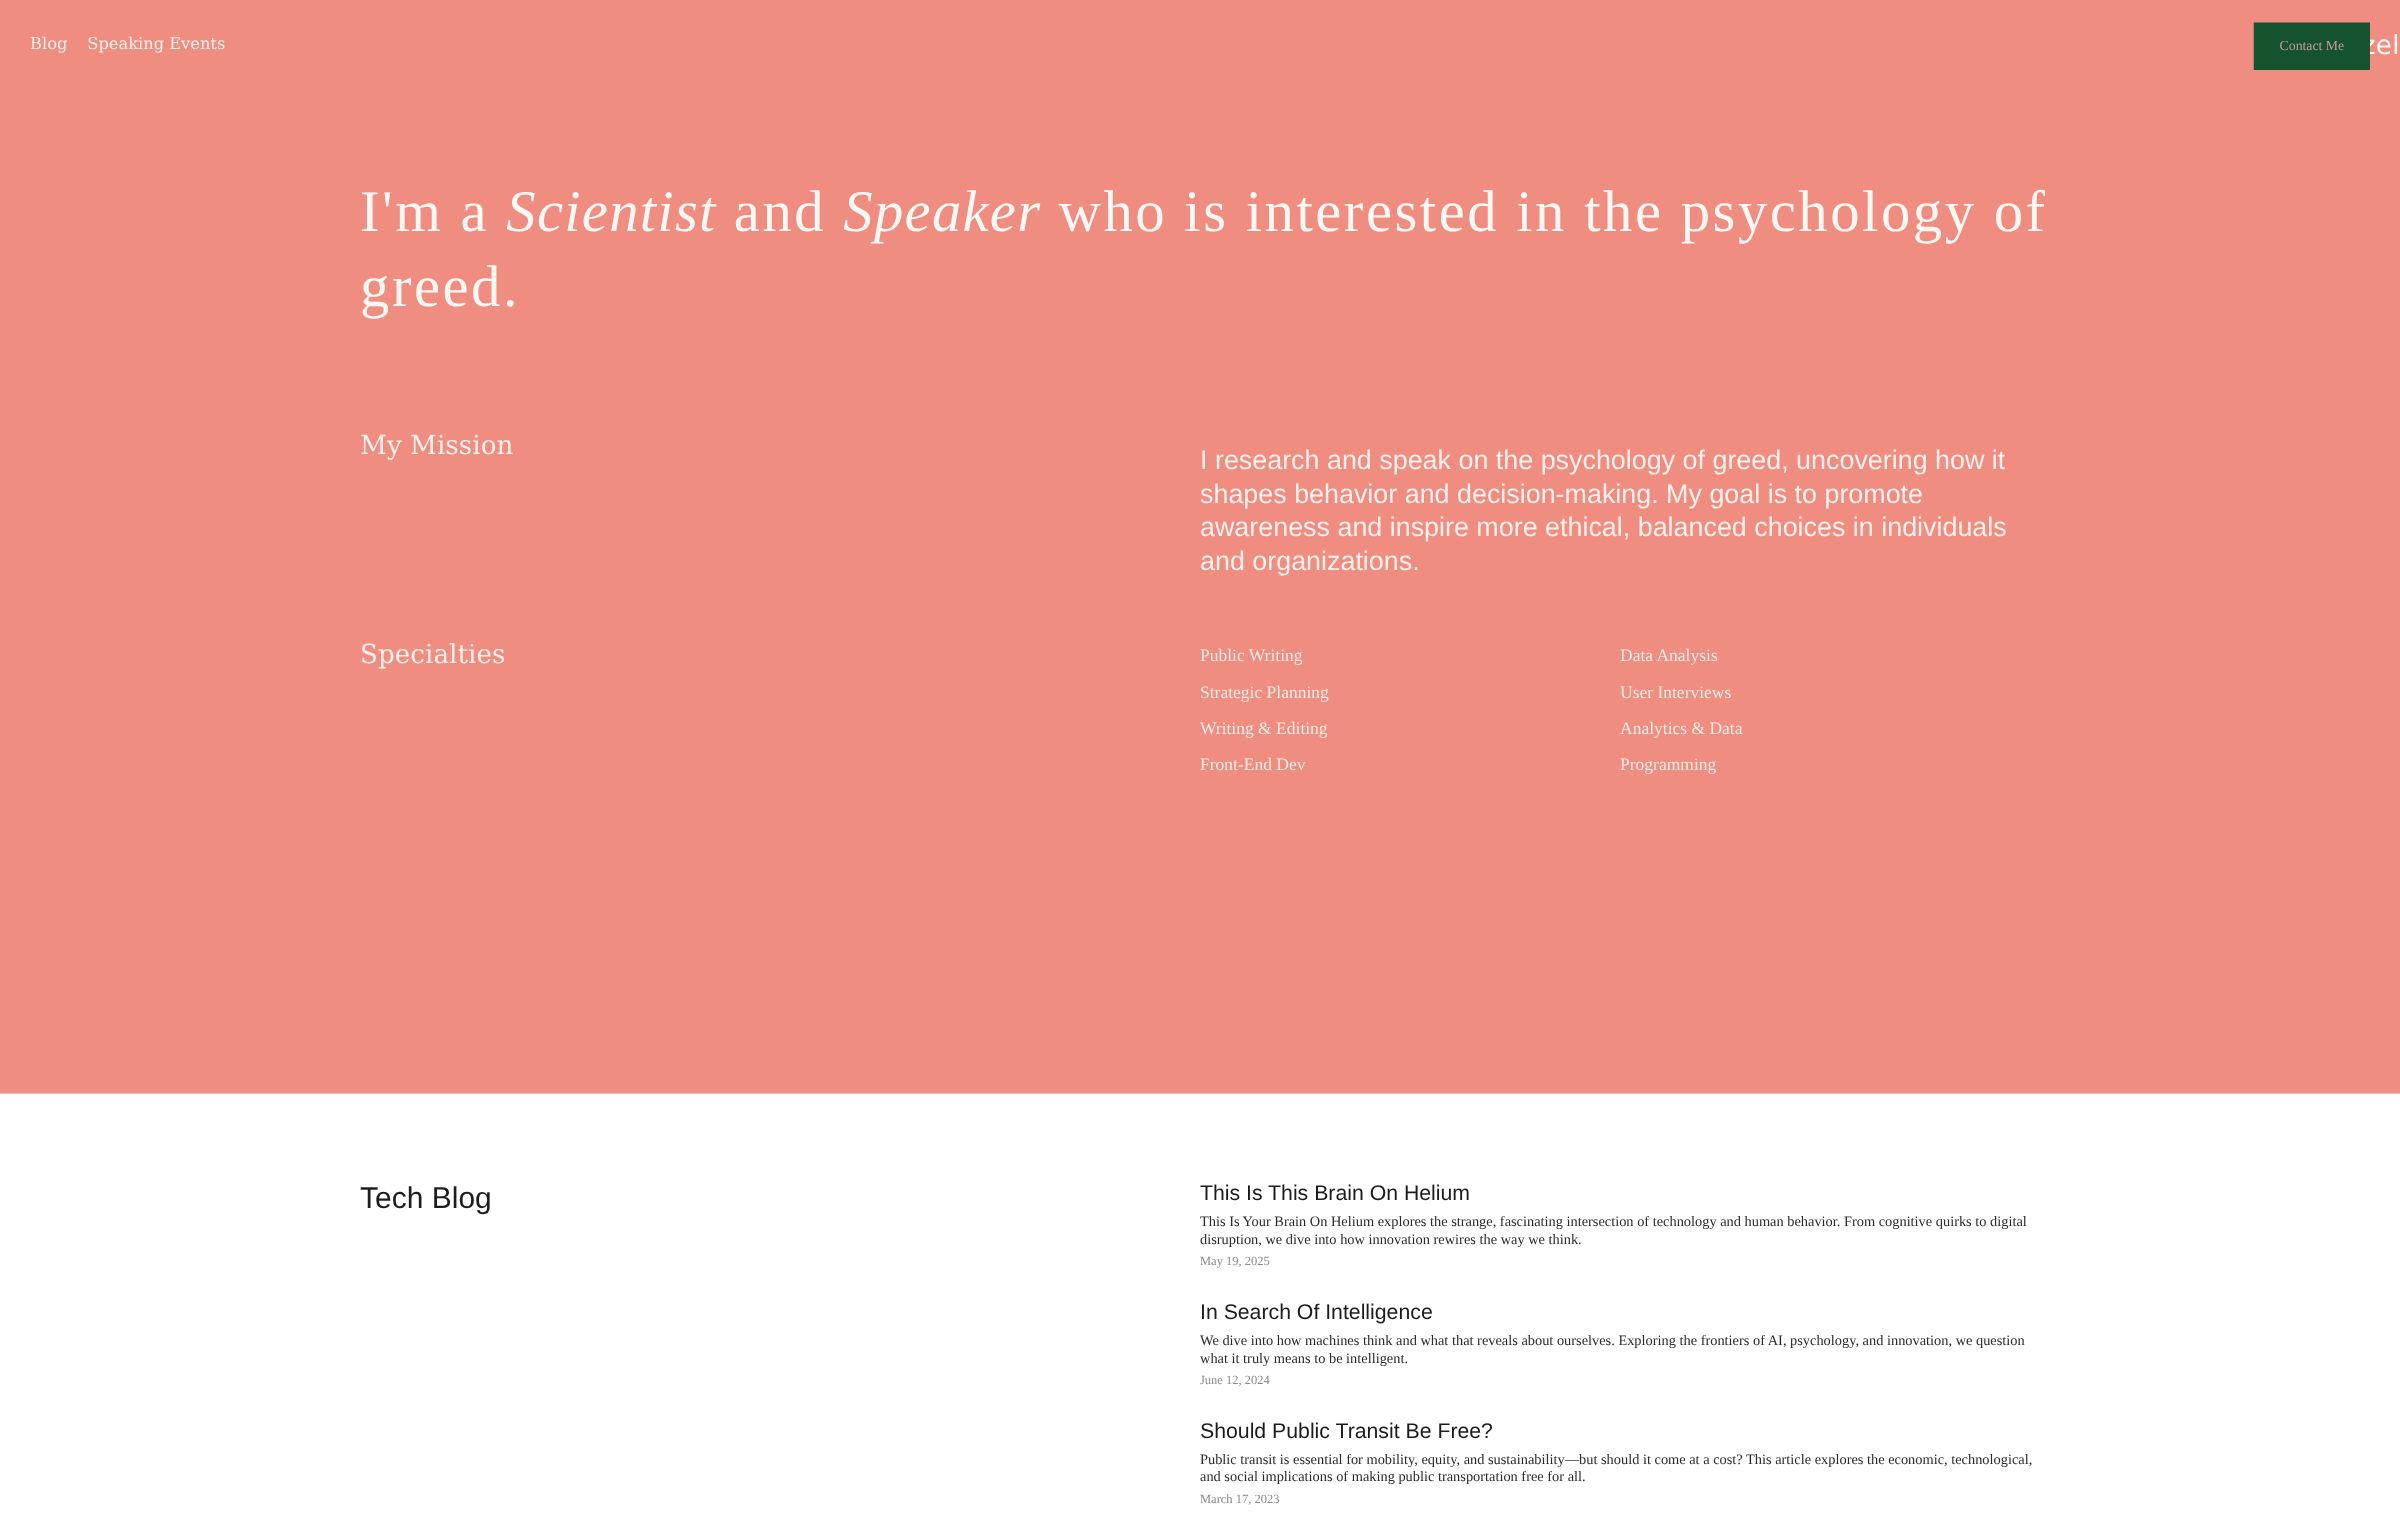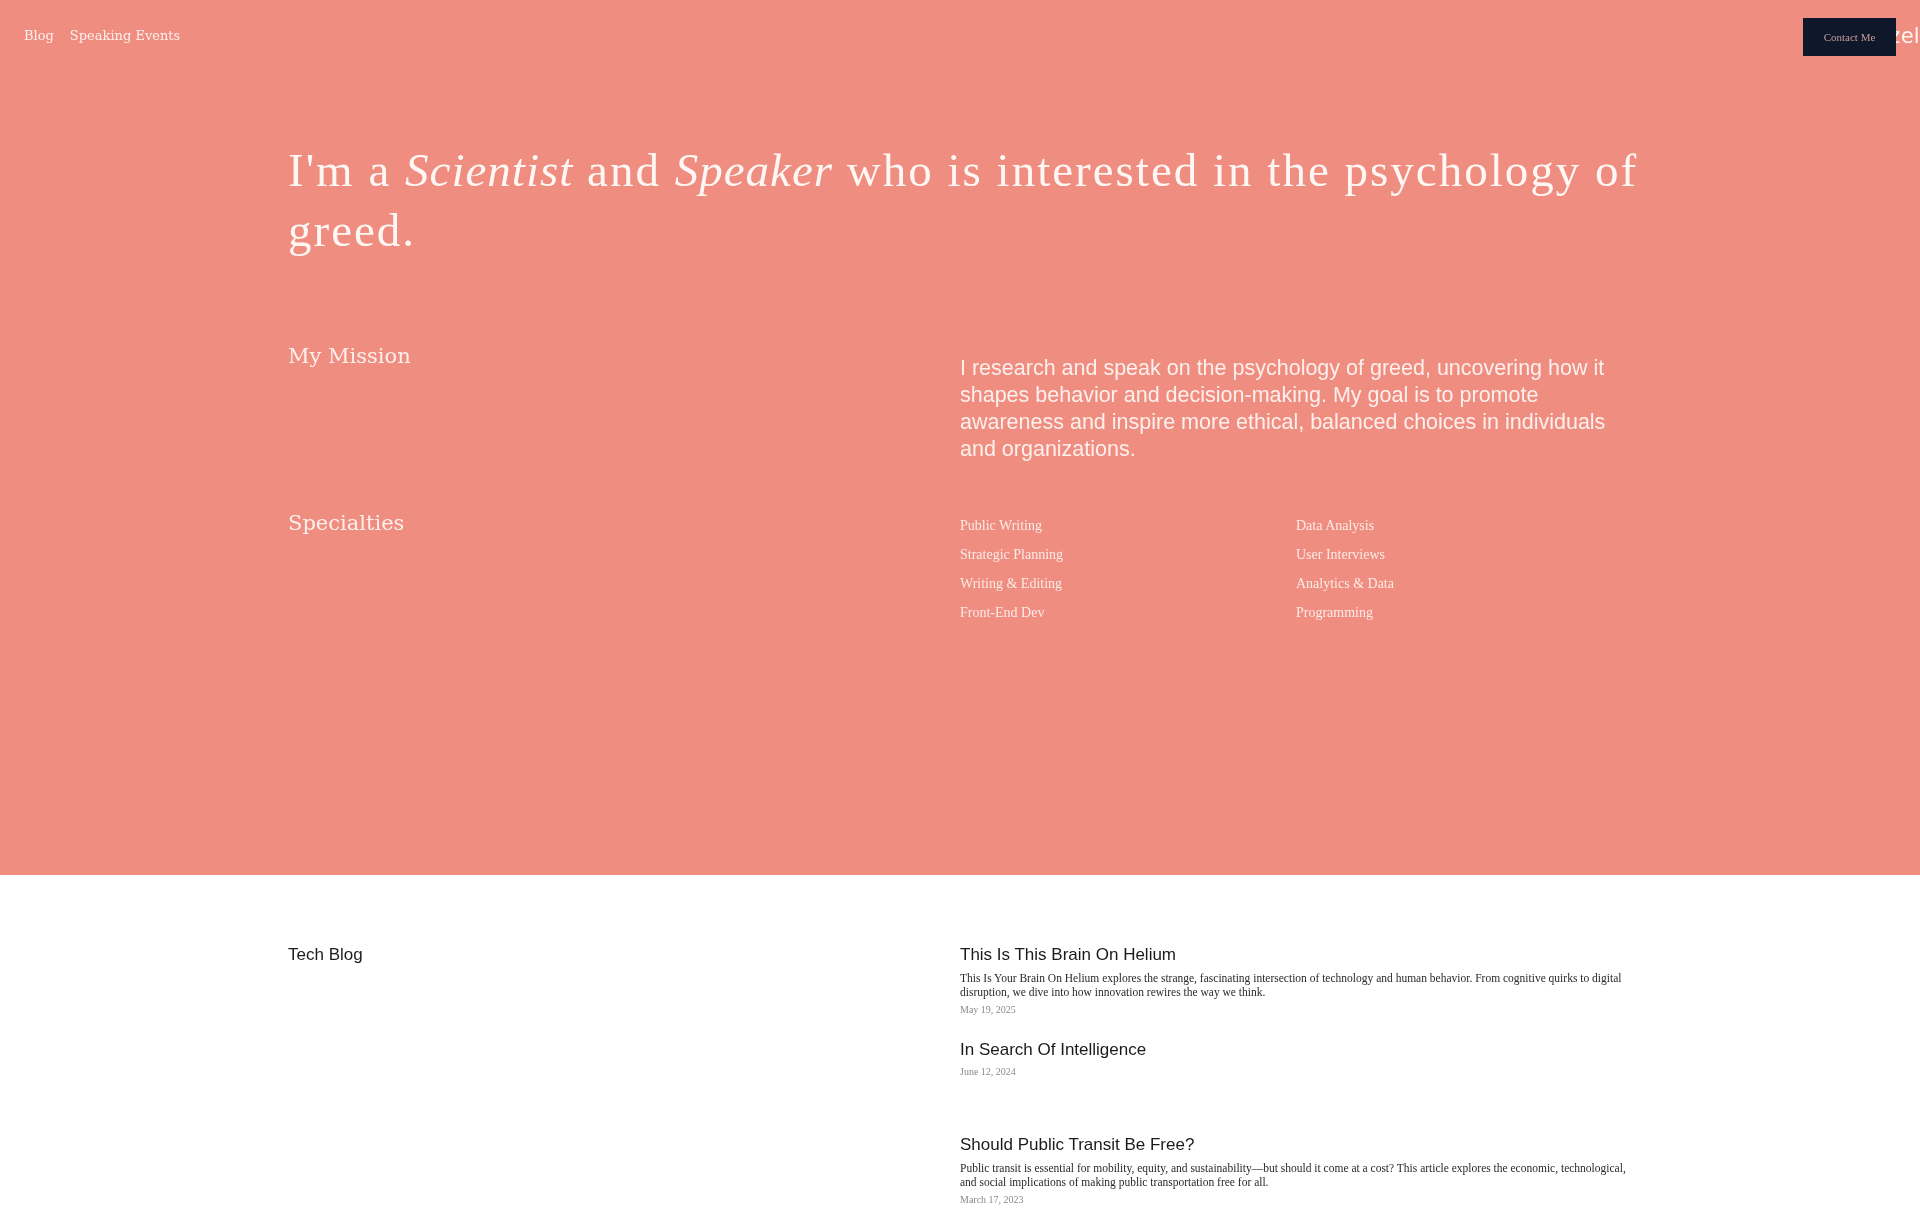--- a/index.html
+++ b/index.html
@@ -24,21 +24,21 @@
   }
   .nav-links a { color: inherit; text-decoration: none; cursor: pointer; }
   .brand {
     position: absolute; left: 0; right: 0; top: 24px;
     text-align: right;
     font-family: "DejaVu Sans", "Liberation Sans", sans-serif;
     font-size: 21px; color: #fff6f3; letter-spacing: 0.3px;
   }
   .contact-btn {
     position: absolute; left: 1803px; top: 18px; width: 93px; height: 38px;
-    background: #0f172a; border: none;
+    background: #14532d; border: none;
     font-family: "Liberation Serif", "DejaVu Serif", serif;
     font-size: 11px; color: #c79a98; cursor: pointer;
   }
 
   .headline {
     position: absolute; left: 288px; top: 140px; width: 1400px;
     font-family: "Liberation Serif", "DejaVu Serif", serif;
     font-size: 47px; line-height: 60px; letter-spacing: 2px;
     color: #fff7f4; font-weight: normal;
   }
@@ -61,21 +61,21 @@
     font-size: 14px; line-height: 20px; color: #fdebe6;
   }
 
   .blog {
     position: absolute; left: 0; top: 875px; width: 1920px; height: 341px;
     background: #ffffff; color: #1b1b1b;
   }
   .blog-title {
     position: absolute; left: 288px; top: 70px;
     font-family: "Liberation Sans", "DejaVu Sans", sans-serif;
-    font-size: 17px; color: #1d1d1d; font-weight: normal;
+    font-size: 24px; color: #1d1d1d; font-weight: normal;
   }
   .posts { position: absolute; left: 960px; top: 70px; width: 670px; }
   .post { height: 95px; }
   .post-title {
     font-family: "Liberation Sans", "DejaVu Sans", sans-serif;
     font-size: 17px; color: #1b1b1b; margin-bottom: 6px; cursor: pointer;
   }
   .post-excerpt {
     font-family: "Liberation Serif", "DejaVu Serif", serif;
     font-size: 11.5px; line-height: 14px; color: #2a2a2a;
@@ -119,20 +119,21 @@
 <section class="blog">
   <h2 class="blog-title">Tech Blog</h2>
   <div class="posts">
     <article class="post">
       <div class="post-title">This Is This Brain On Helium</div>
       <div class="post-excerpt">This Is Your Brain On Helium explores the strange, fascinating intersection of technology and human behavior. From cognitive quirks to digital disruption, we dive into how innovation rewires the way we think.</div>
       <div class="post-date">May 19, 2025</div>
     </article>
     <article class="post">
       <div class="post-title">In Search Of Intelligence</div>
+      <div class="post-excerpt">We dive into how machines think and what that reveals about ourselves. Exploring the frontiers of AI, psychology, and innovation, we question what it truly means to be intelligent.</div>
       <div class="post-date">June 12, 2024</div>
     </article>
     <article class="post">
       <div class="post-title">Should Public Transit Be Free?</div>
       <div class="post-excerpt">Public transit is essential for mobility, equity, and sustainability—but should it come at a cost? This article explores the economic, technological, and social implications of making public transportation free for all.</div>
       <div class="post-date">March 17, 2023</div>
     </article>
   </div>
 </section>
 

